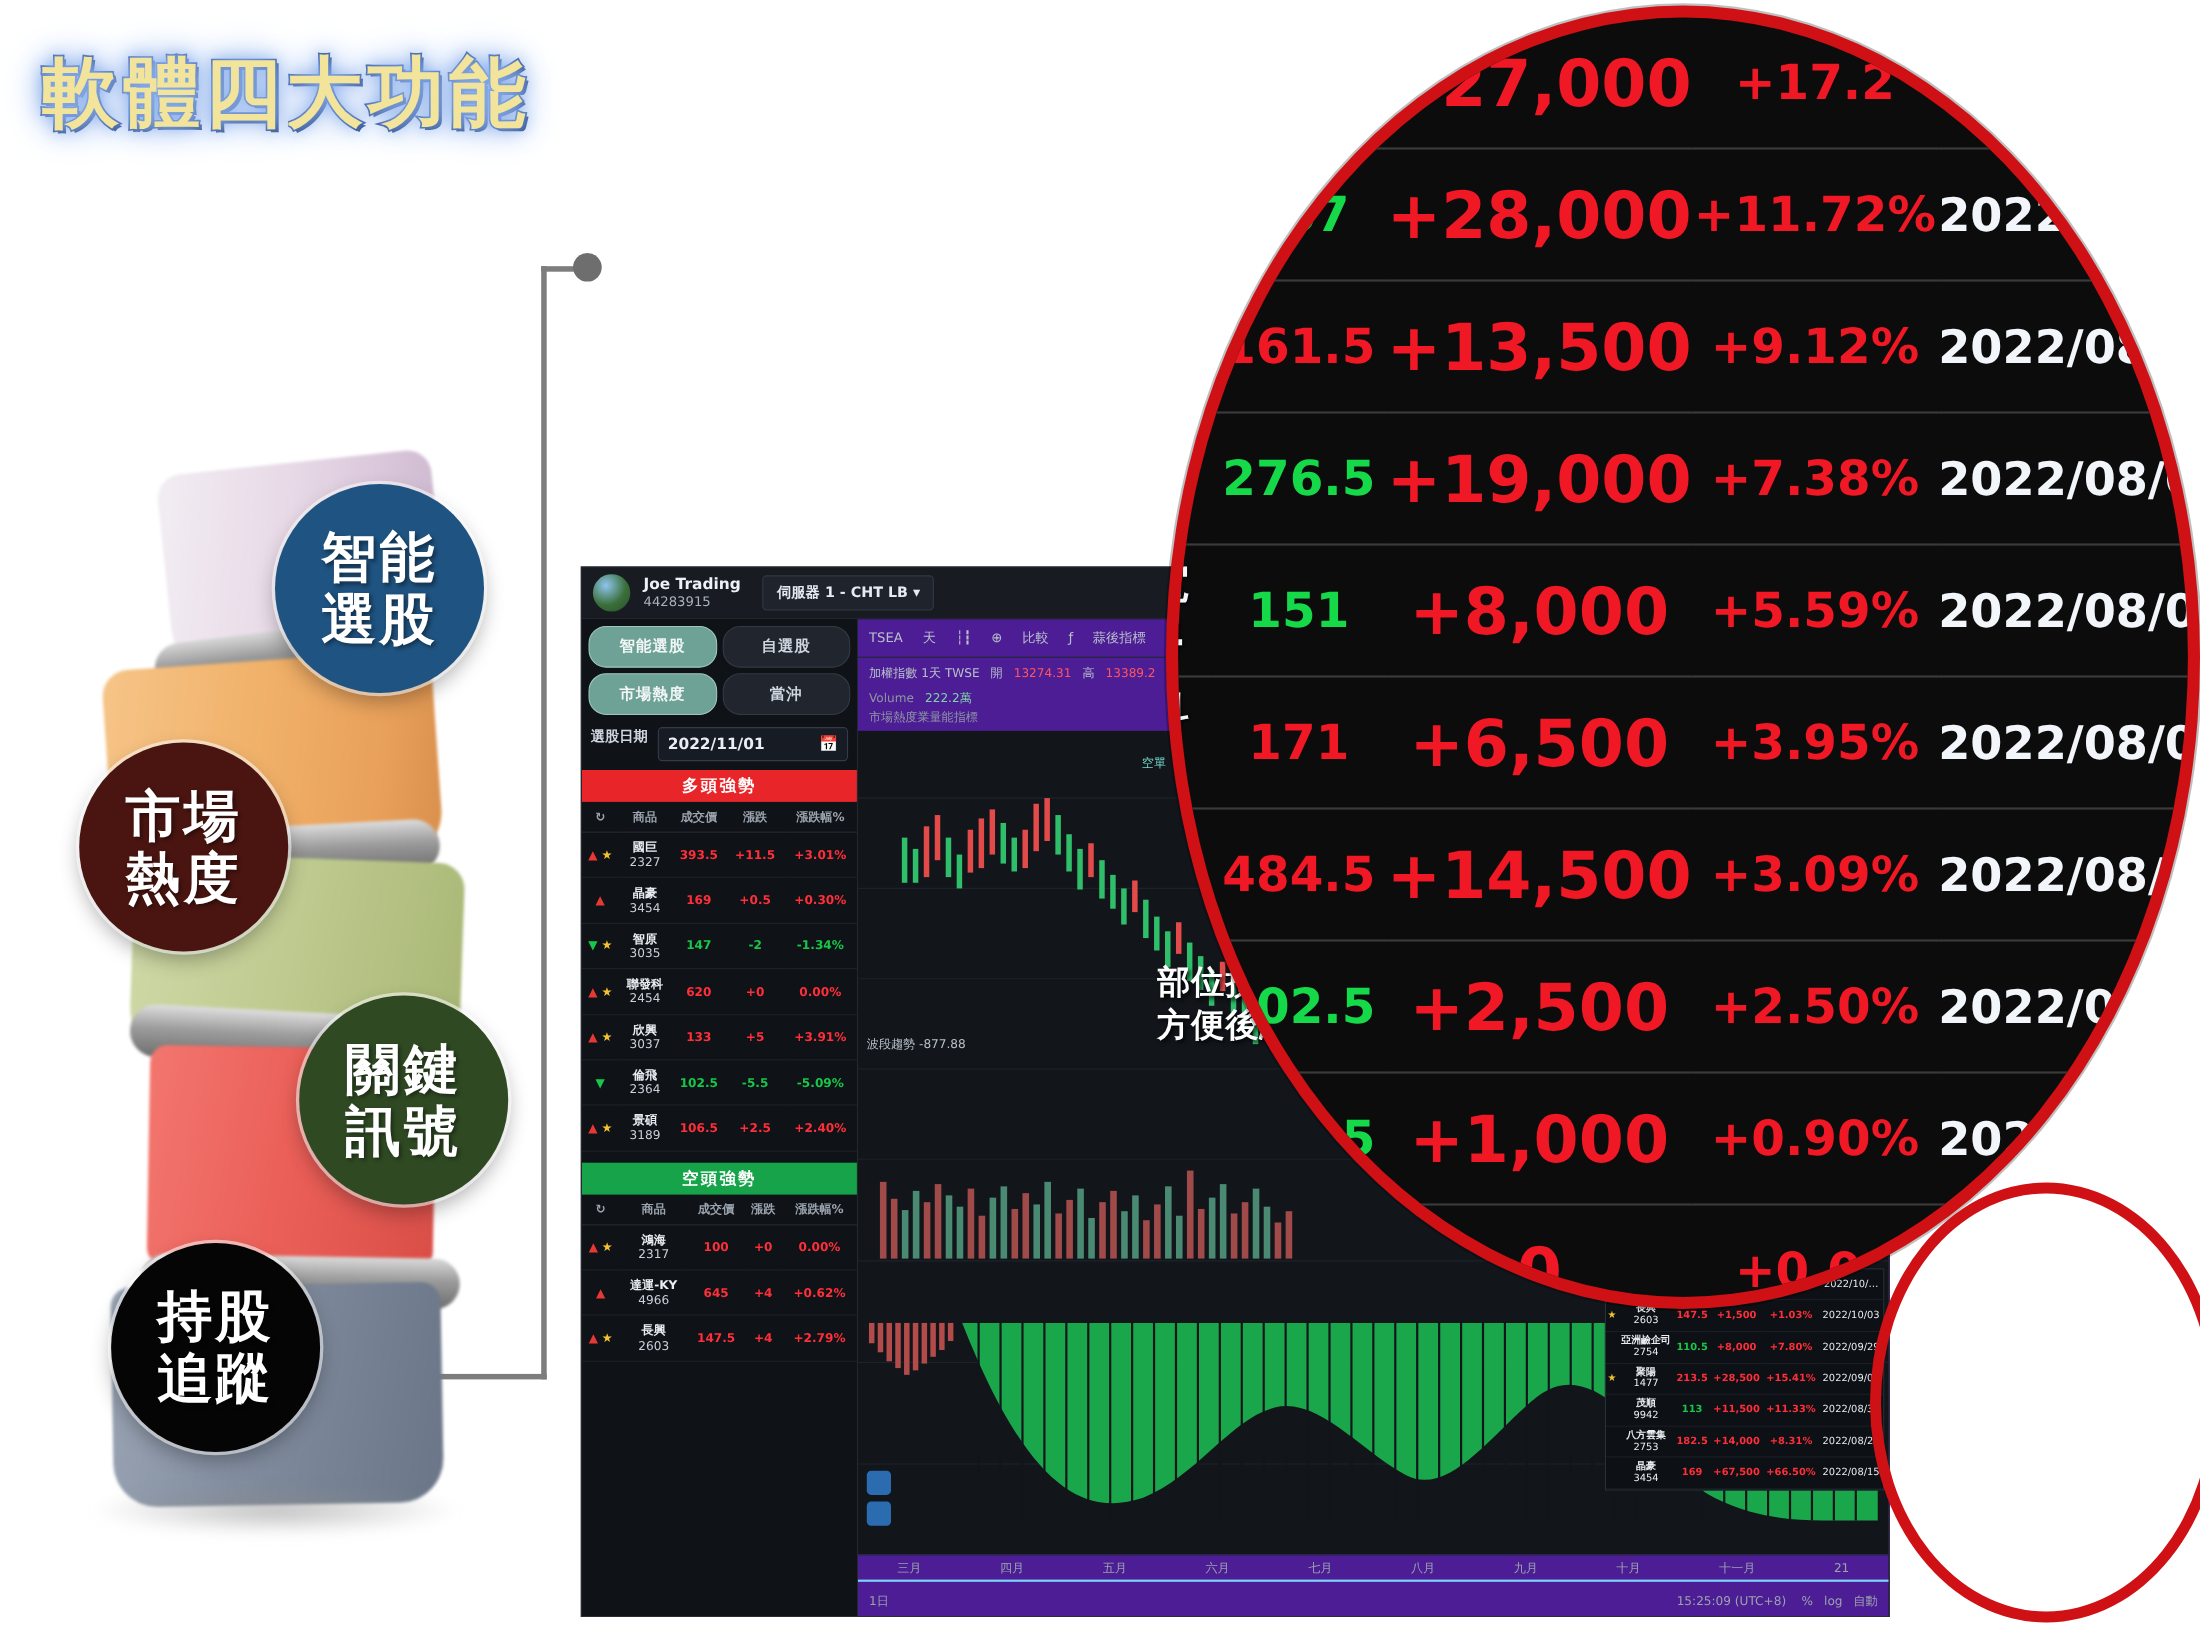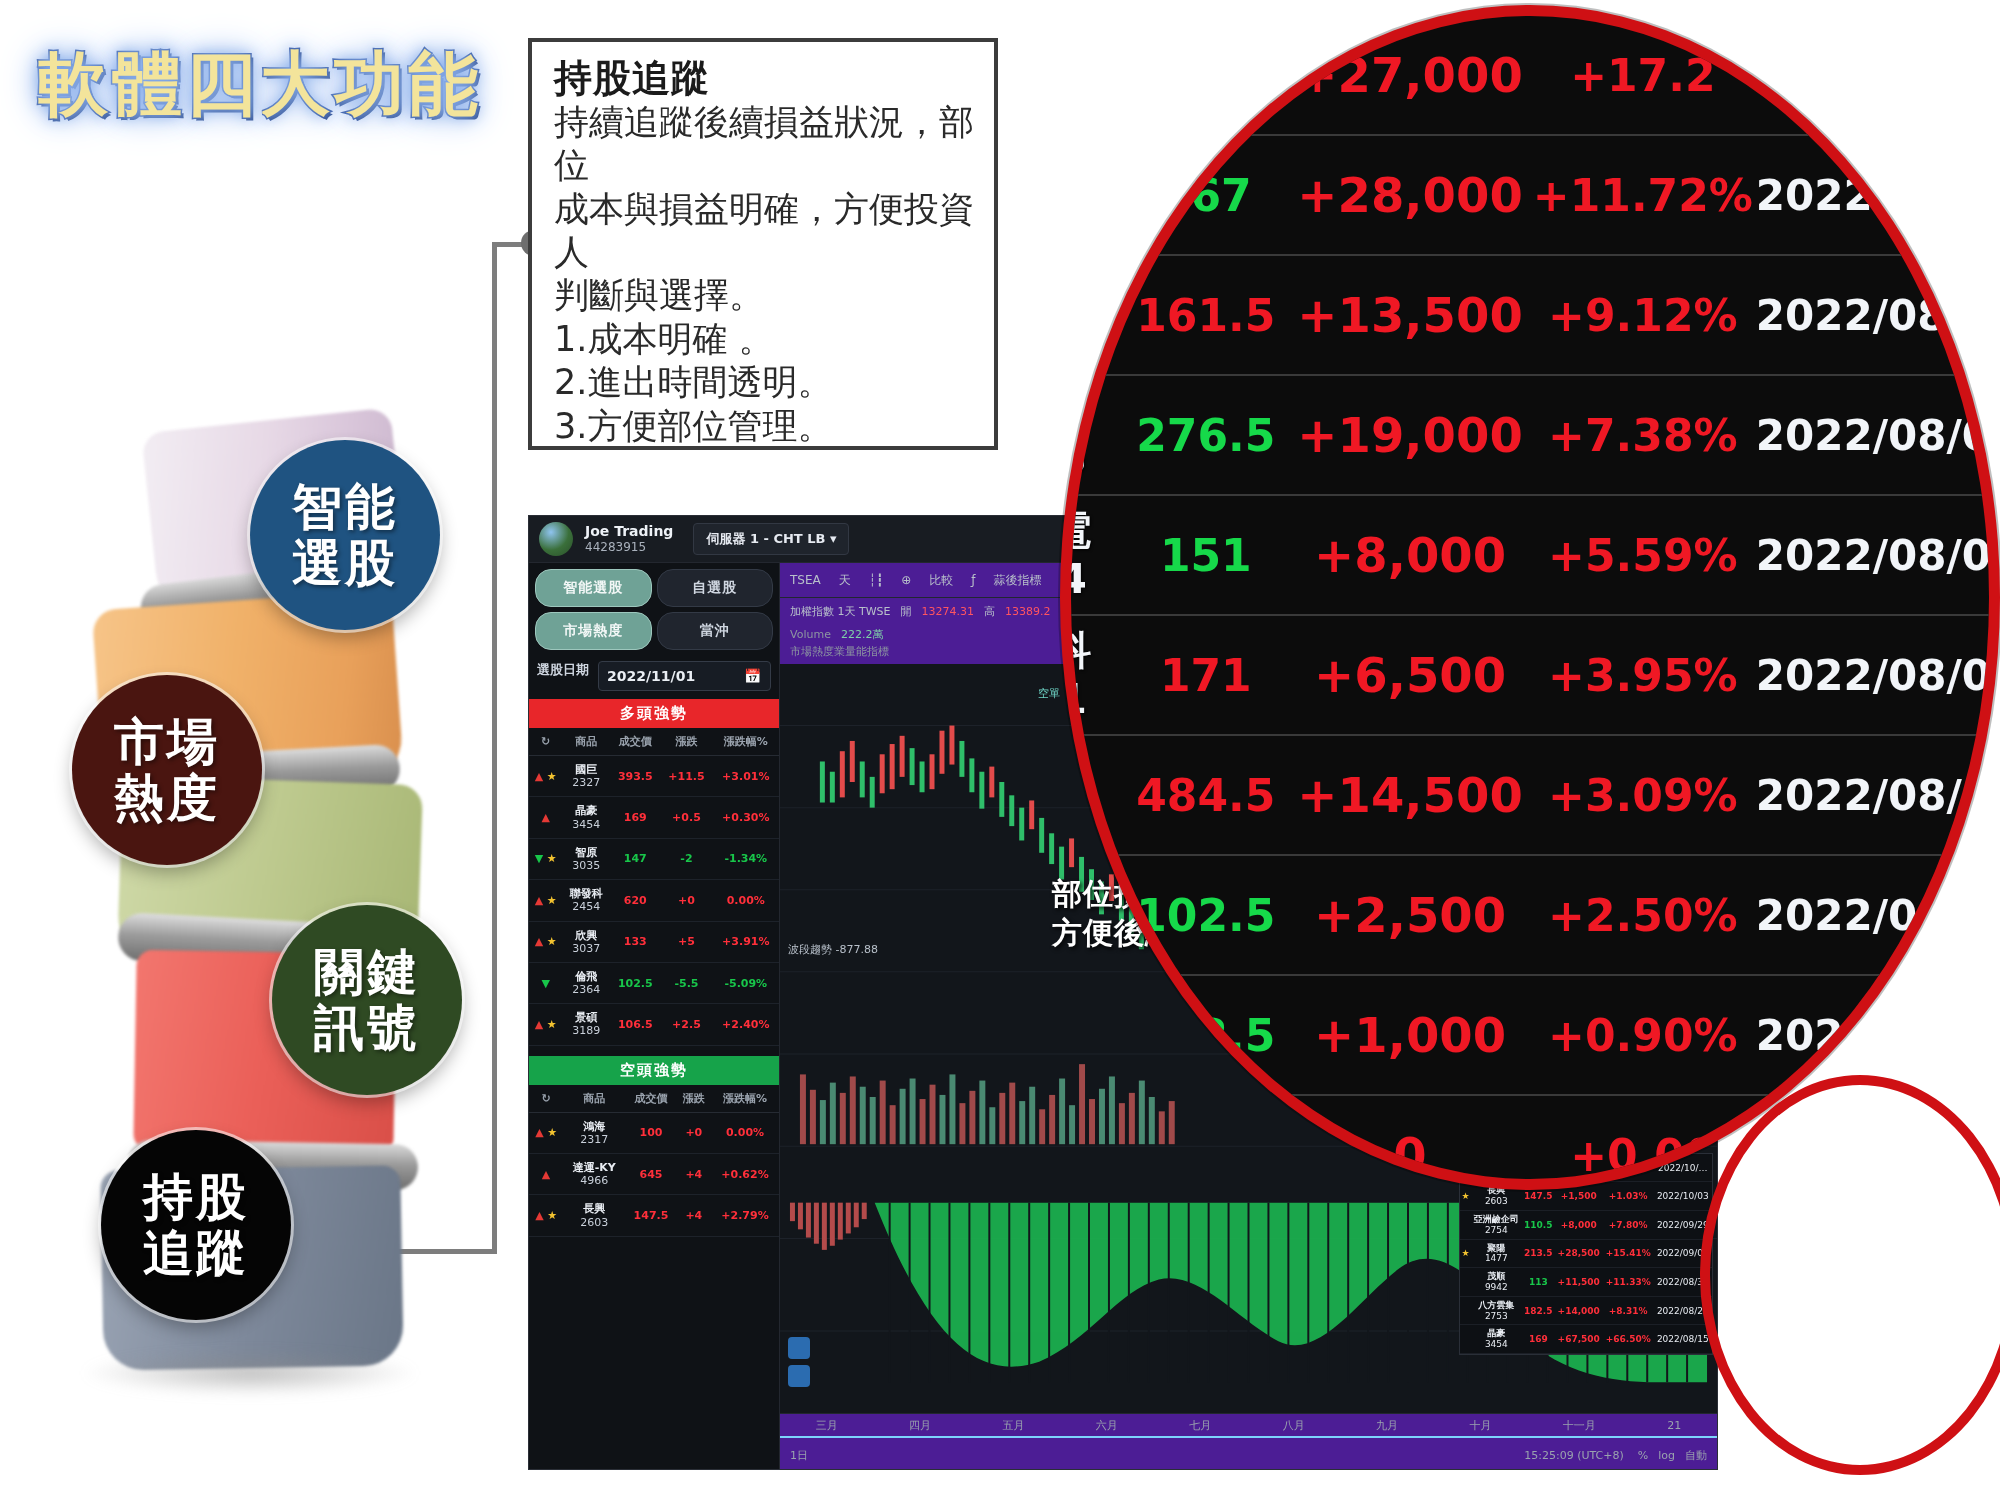--- a/index.html
+++ b/index.html
@@ -152,21 +152,21 @@
     border-radius:50%;overflow:hidden;border:11px solid #cf1014;box-sizing:border-box;
     background:#0c0c0c;box-shadow:0 0 0 2px rgba(0,0,0,.25);
     z-index:8;
   }
   #mag-inner{position:absolute;left:-130px;top:0;width:1100px;}
   table.big{width:1100px;border-collapse:collapse;}
   table.big td{padding:0;height:118px;border-bottom:2px solid #3a3a3a;vertical-align:middle;}
   td.bsym{width:230px;text-align:center;color:#f2f5f9;font-size:40px;font-weight:bold;line-height:1.22;text-shadow:1px 1px 3px #000;}
   td.bsym .bcode{display:block;font-size:40px;font-weight:bold;color:#f2f5f9;}
   td.bprice{width:190px;text-align:center;font-size:44px;font-weight:bold;}
-  td.bpl{width:250px;text-align:center;font-size:48px;font-weight:bold;}
+  td.bpl{width:250px;text-align:center;font-size:59px;font-weight:bold;}
   td.bpct{width:230px;text-align:center;font-size:44px;font-weight:bold;}
   td.bdate{width:300px;text-align:left;font-size:42px;font-weight:bold;color:#f2f5f9;white-space:nowrap;}
   .bup{color:#f01824;}
   .bdn{color:#16d94a;}
 
   
   #mag2{
     position:absolute;left:1700px;top:1075px;width:320px;height:400px;
     border-radius:50%;border:10px solid #cf1014;box-sizing:border-box;
     z-index:9;pointer-events:none;
@@ -177,29 +177,20 @@
 
 <div class="stage">
 
   <div id="page-title">軟體四大功能</div>
 
   <div class="conn" id="conn-h-top"></div>
   <div class="conn" id="conn-v"></div>
   <div class="conn" id="conn-h-bot"></div>
   <div id="conn-dot"></div>
 
-  <div id="callout">
-    <div class="c-head">持股追蹤</div>
-    <div class="c-line">持續追蹤後續損益狀況，部位</div>
-    <div class="c-line">成本與損益明確，方便投資人</div>
-    <div class="c-line">判斷與選擇。</div>
-    <div class="c-line">1.成本明確 。</div>
-    <div class="c-line">2.進出時間透明。</div>
-    <div class="c-line">3.方便部位管理。</div>
-  </div>
 
   <div id="stack">
     <div class="cyl cyl-lilac"></div>
     <div class="cyl cyl-ring1"></div>
     <div class="cyl cyl-orange"></div>
     <div class="cyl cyl-ring2"></div>
     <div class="cyl cyl-green"></div>
     <div class="cyl cyl-ring3"></div>
     <div class="cyl cyl-red"></div>
     <div class="cyl cyl-ring4"></div>

